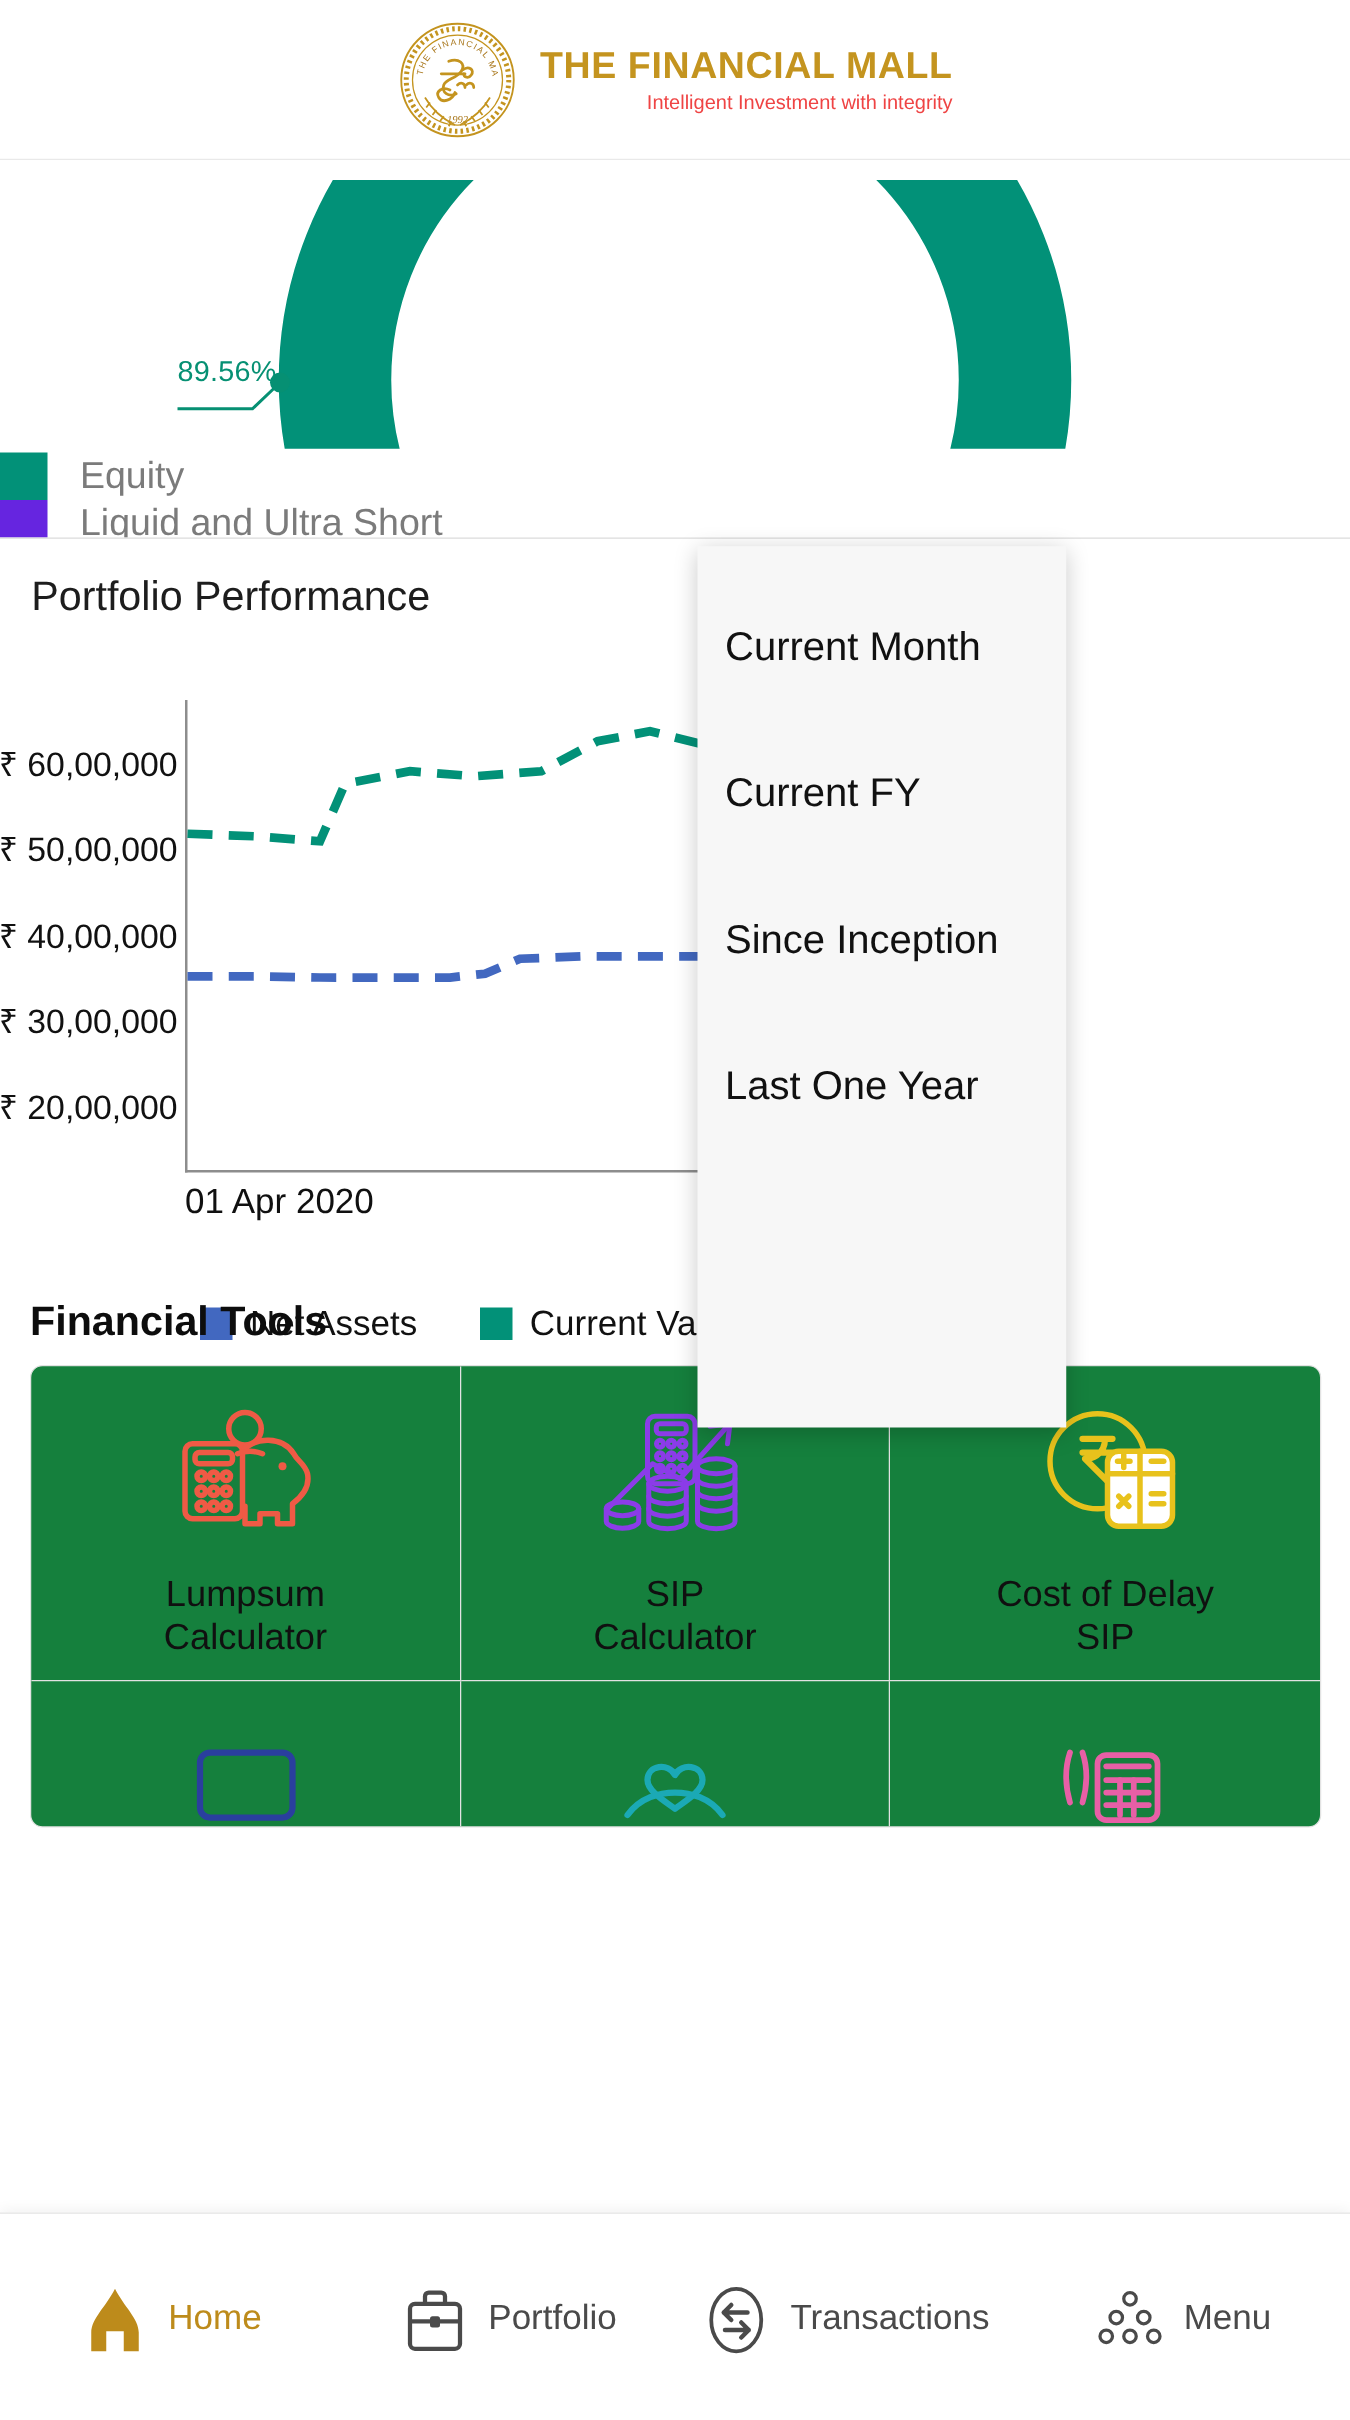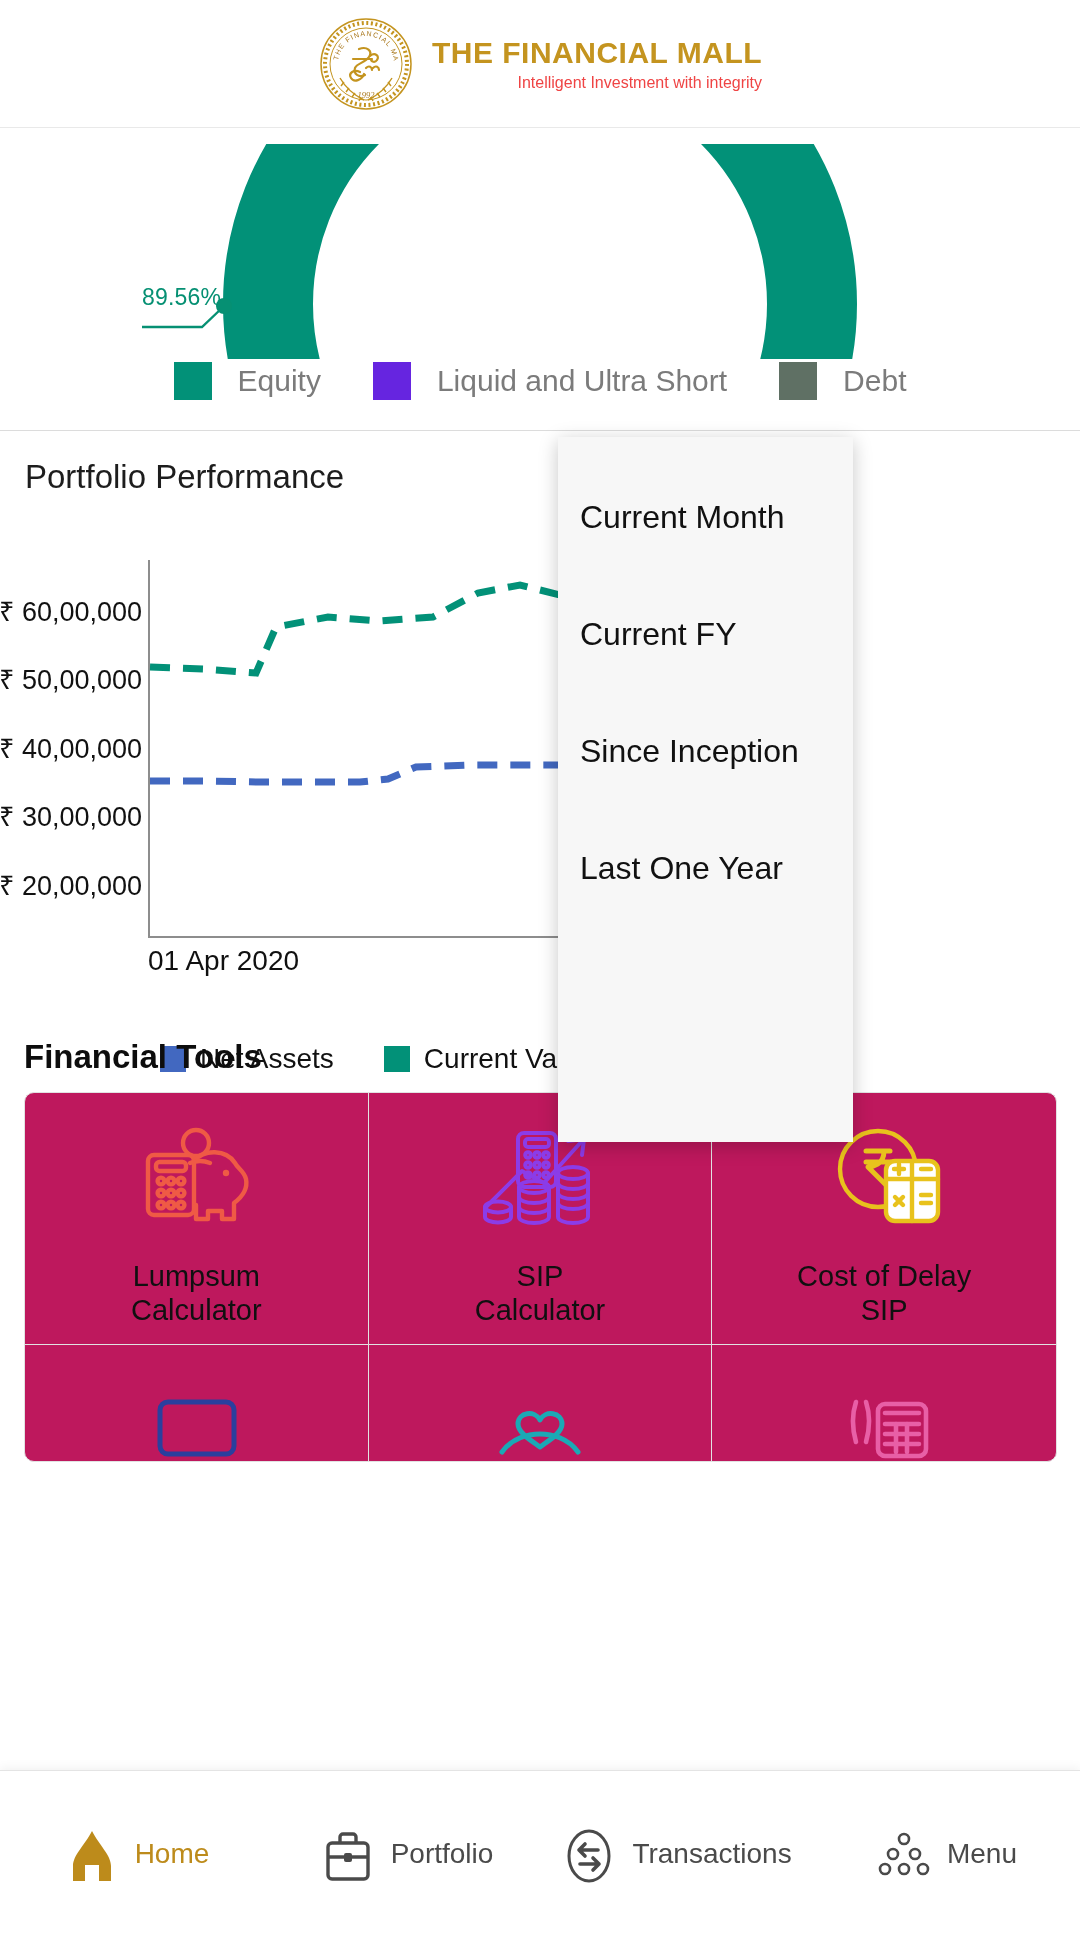--- a/index.html
+++ b/index.html
@@ -41,21 +41,21 @@
     position:absolute; left:0; top:0; width:1080px; height:215px; overflow:hidden;
   }
   #donut-svg{ position:absolute; left:170px; top:-210px; }
   #pct-label{
     position:absolute; left:142px; top:140px;
     font-size:23px; color:#069073; letter-spacing:.2px;
   }
 
   #allocation-legend{
     position:absolute; left:0; top:218px; width:1080px;
-    display:flex; align-items:center; justify-content:center; gap:0;
+    display:flex; justify-content:center; gap:0;flex-direction:column;
   }
   .legend-item{ display:flex; align-items:center; }
   .legend-swatch{ width:38px; height:38px; display:inline-block; }
   .legend-label{ font-size:30px; color:#7b7b7b; margin-left:26px; }
   .legend-gap{ width:52px; }
 
   
   #performance-card{
     position:absolute; left:0; top:430px; width:1080px; height:800px;
     background:#ffffff;
@@ -90,21 +90,21 @@
   .clg-label{ font-size:28px; color:#111; }
   .clg-sep{ width:22px; }
 
   
   #tools-title{
     position:absolute; left:24px; top:1038px;
     font-size:33px; font-weight:bold; color:#0d0d0d;
   }
   #tools-grid{
     position:absolute; left:24px; top:1092px; width:1033px; height:370px;
-    background:#be185d;
+    background:#15803d;
     border:1px solid #e2e2e2; border-radius:10px;
     display:grid; grid-template-columns:1fr 1fr 1fr; grid-template-rows:252px 1fr;
     overflow:hidden;
   }
   .tool-cell{
     border-right:1px solid #e2e2e2; border-bottom:1px solid #e2e2e2;
     display:flex; flex-direction:column; align-items:center; justify-content:flex-start;
     padding-top:28px;
   }
   .tool-cell:nth-child(3n){ border-right:none; }

